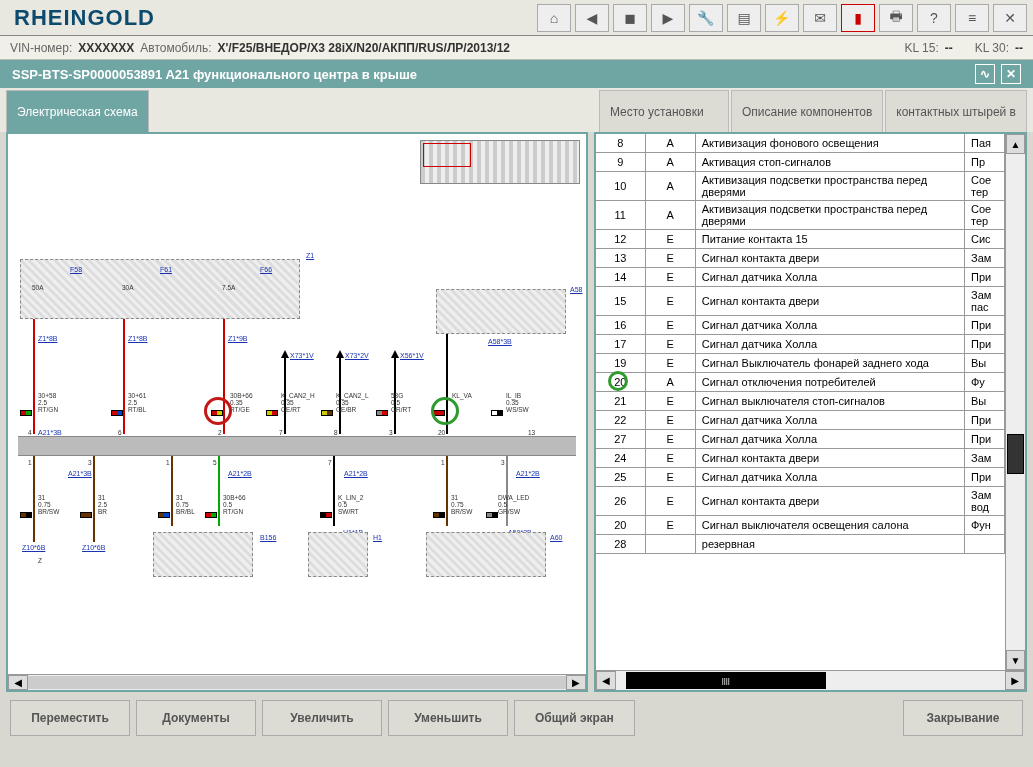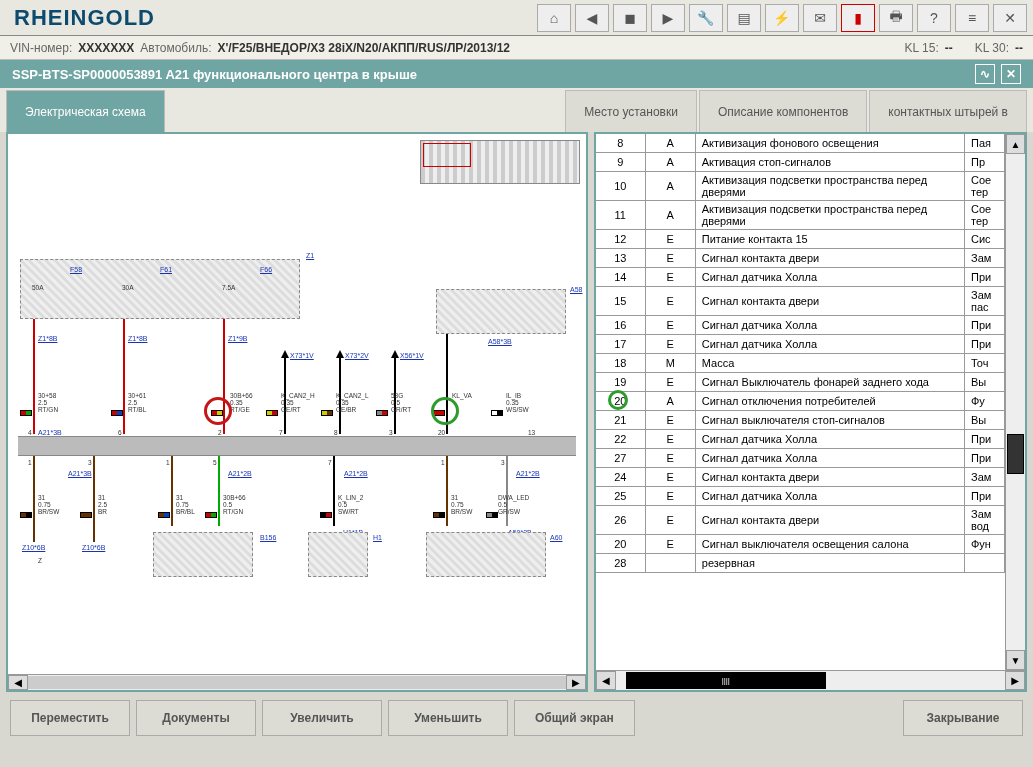--- a/index.html
+++ b/index.html
@@ -82,21 +82,21 @@
     padding: 2px 6px 0 6px;
   }
   .tab {
     flex: 0 0 auto;
     min-width: 130px;
     background: #dcdcd5;
     border: 1px solid #bbb;
     border-bottom: none;
     display: flex;
     align-items: center;
-    padding: 4px 18px;
+    padding: 4px 10px;
     font-size: 12px;
     color: #555;
     cursor: pointer;
   }
   .tab.active {
     background: #6fa5a3;
     color: #fff;
   }
   .tab-spacer { flex: 1; }
   .content {
@@ -508,26 +508,20 @@
           <div class="c-desc">Сигнал датчика Холла</div>
           <div class="c-ext">При</div>
         </div>
         <div class="pin-row">
           <div class="c-num">17</div>
           <div class="c-type">E</div>
           <div class="c-desc">Сигнал датчика Холла</div>
           <div class="c-ext">При</div>
         </div>
         <div class="pin-row">
-          <div class="c-num">18</div>
-          <div class="c-type">M</div>
-          <div class="c-desc">Масса</div>
-          <div class="c-ext">Точ</div>
-        </div>
-        <div class="pin-row">
           <div class="c-num">19</div>
           <div class="c-type">E</div>
           <div class="c-desc">Сигнал Выключатель фонарей заднего хода</div>
           <div class="c-ext">Вы</div>
         </div>
         <div class="pin-row">
           <div class="c-num">20<div class="green-circle"></div></div>
           <div class="c-type">A</div>
           <div class="c-desc">Сигнал отключения потребителей</div>
           <div class="c-ext">Фу</div>

